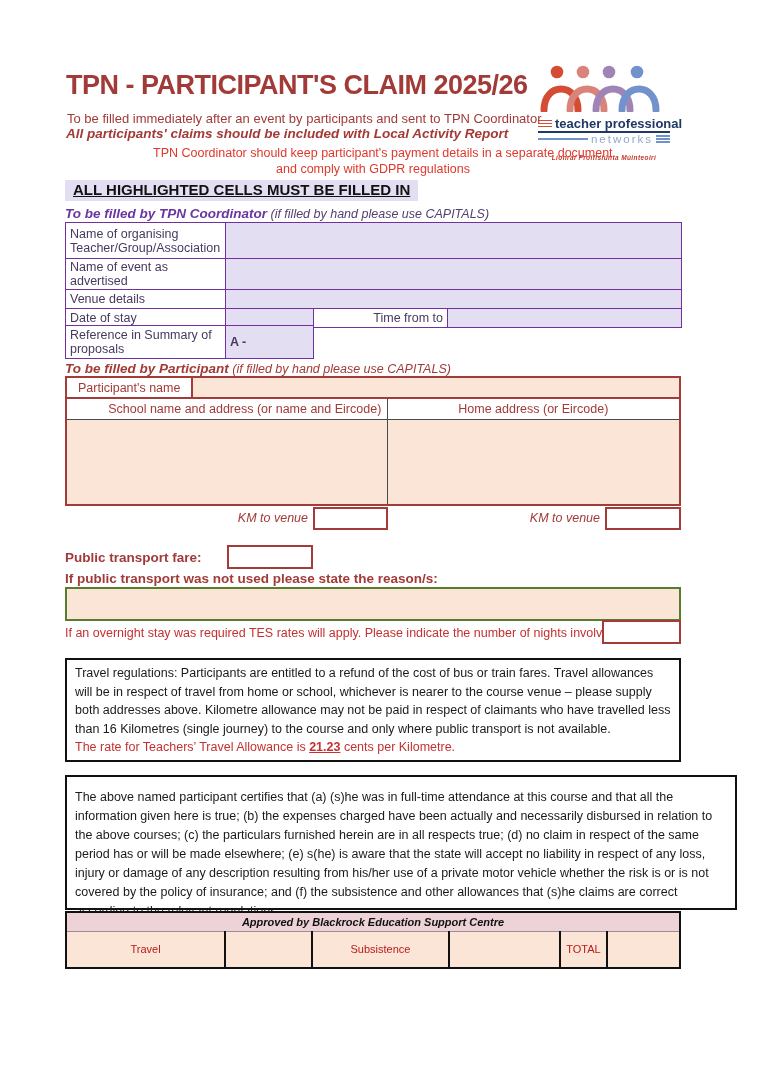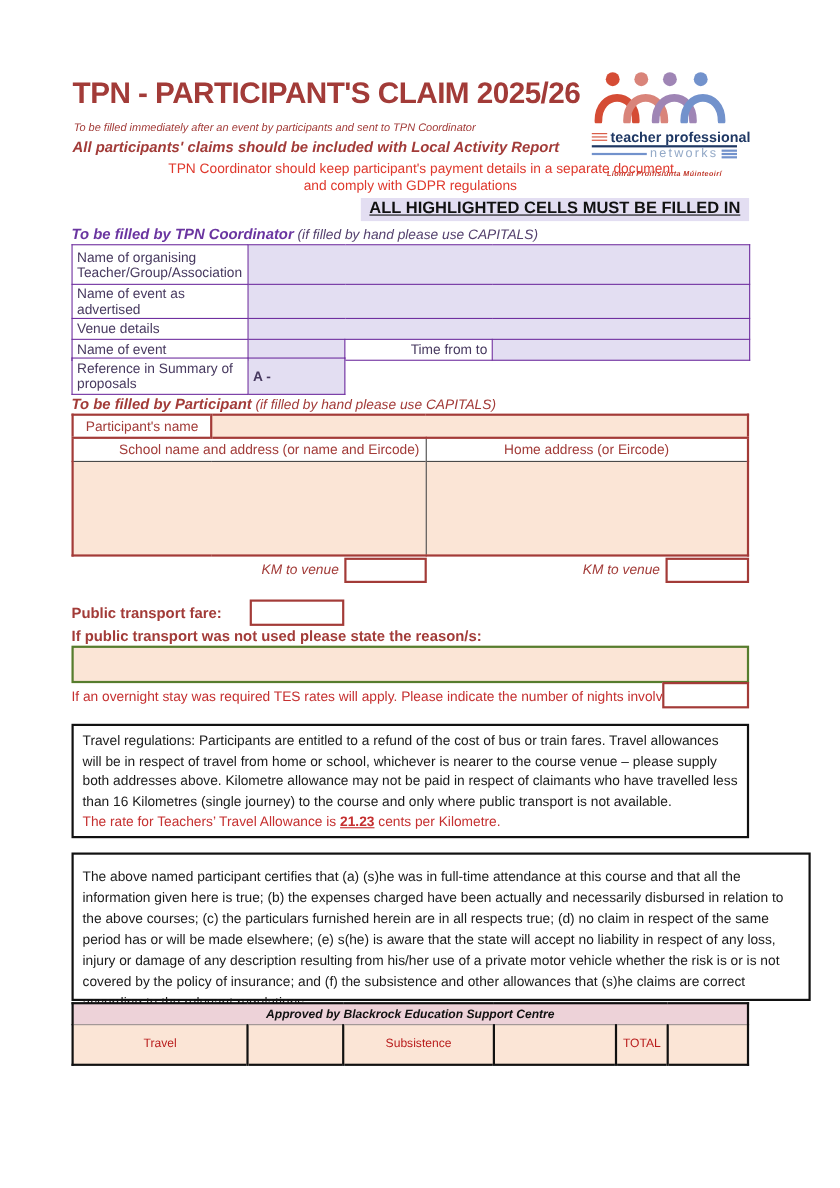--- a/index.html
+++ b/index.html
@@ -6,24 +6,24 @@
   html,body { background:#ffffff; }
   body {
     width:764px; height:1080px; position:relative; overflow:hidden;
     font-family:"Liberation Sans", sans-serif; color:#1a1a1a;
   }
   .abs { position:absolute; }
   .b { font-weight:normal; }
 
   
   .title { font-size:27px; font-weight:bold; letter-spacing:-0.5px; color:#a23b38; }
-  .sub1 { font-size:10px; font-style:italic; color:#a23b38; }
+  .sub1 { font-size:13px; color:#a23b38; }
   .sub2 { font-size:13.5px; font-style:italic; font-weight:bold; color:#a23b38; }
   .note { font-size:12.5px; color:#df382c; }
-  .banner-wrap { left:65px; top:180px; width:616px; text-align:right;text-decoration:underline; }
+  .banner-wrap { left:65px; top:180px; width:616px; text-align:left;text-decoration:underline; }
   .banner {
     display:inline-block; background:#e3def2; color:#111;
     font-size:15px; font-weight:bold; text-decoration:underline;
     padding:1px 8px 3px 8px;
   }
 
   
   .logo { left:538px; top:64px; width:132px; height:88px; }
   .logo-title { font-size:13px; font-weight:bold; color:#1f3864; white-space:nowrap; }
   .logo-net { font-size:11.5px; font-weight:normal; color:#93a9c7; letter-spacing:2px; }
@@ -136,21 +136,21 @@
   </tr>
   <tr style="height:29px;">
     <td class="lbl" style="vertical-align:bottom;">Name of event as advertised</td>
     <td class="lav" colspan="3"></td>
   </tr>
   <tr style="height:19px;">
     <td class="lbl">Venue details</td>
     <td class="lav" colspan="3"></td>
   </tr>
   <tr style="height:19px;">
-    <td class="lbl">Name of event</td>
+    <td class="lbl">Date of stay</td>
     <td class="lav"></td>
     <td class="tlabel">Time from to</td>
     <td class="lav"></td>
   </tr>
 </tbody>
   </table>
 <table class="abs ctab" style="left:65px; top:325px; width:248px;border-radius:10px;">
   <colgroup>
       <col style="width:160px">
       <col style="width:88px">

